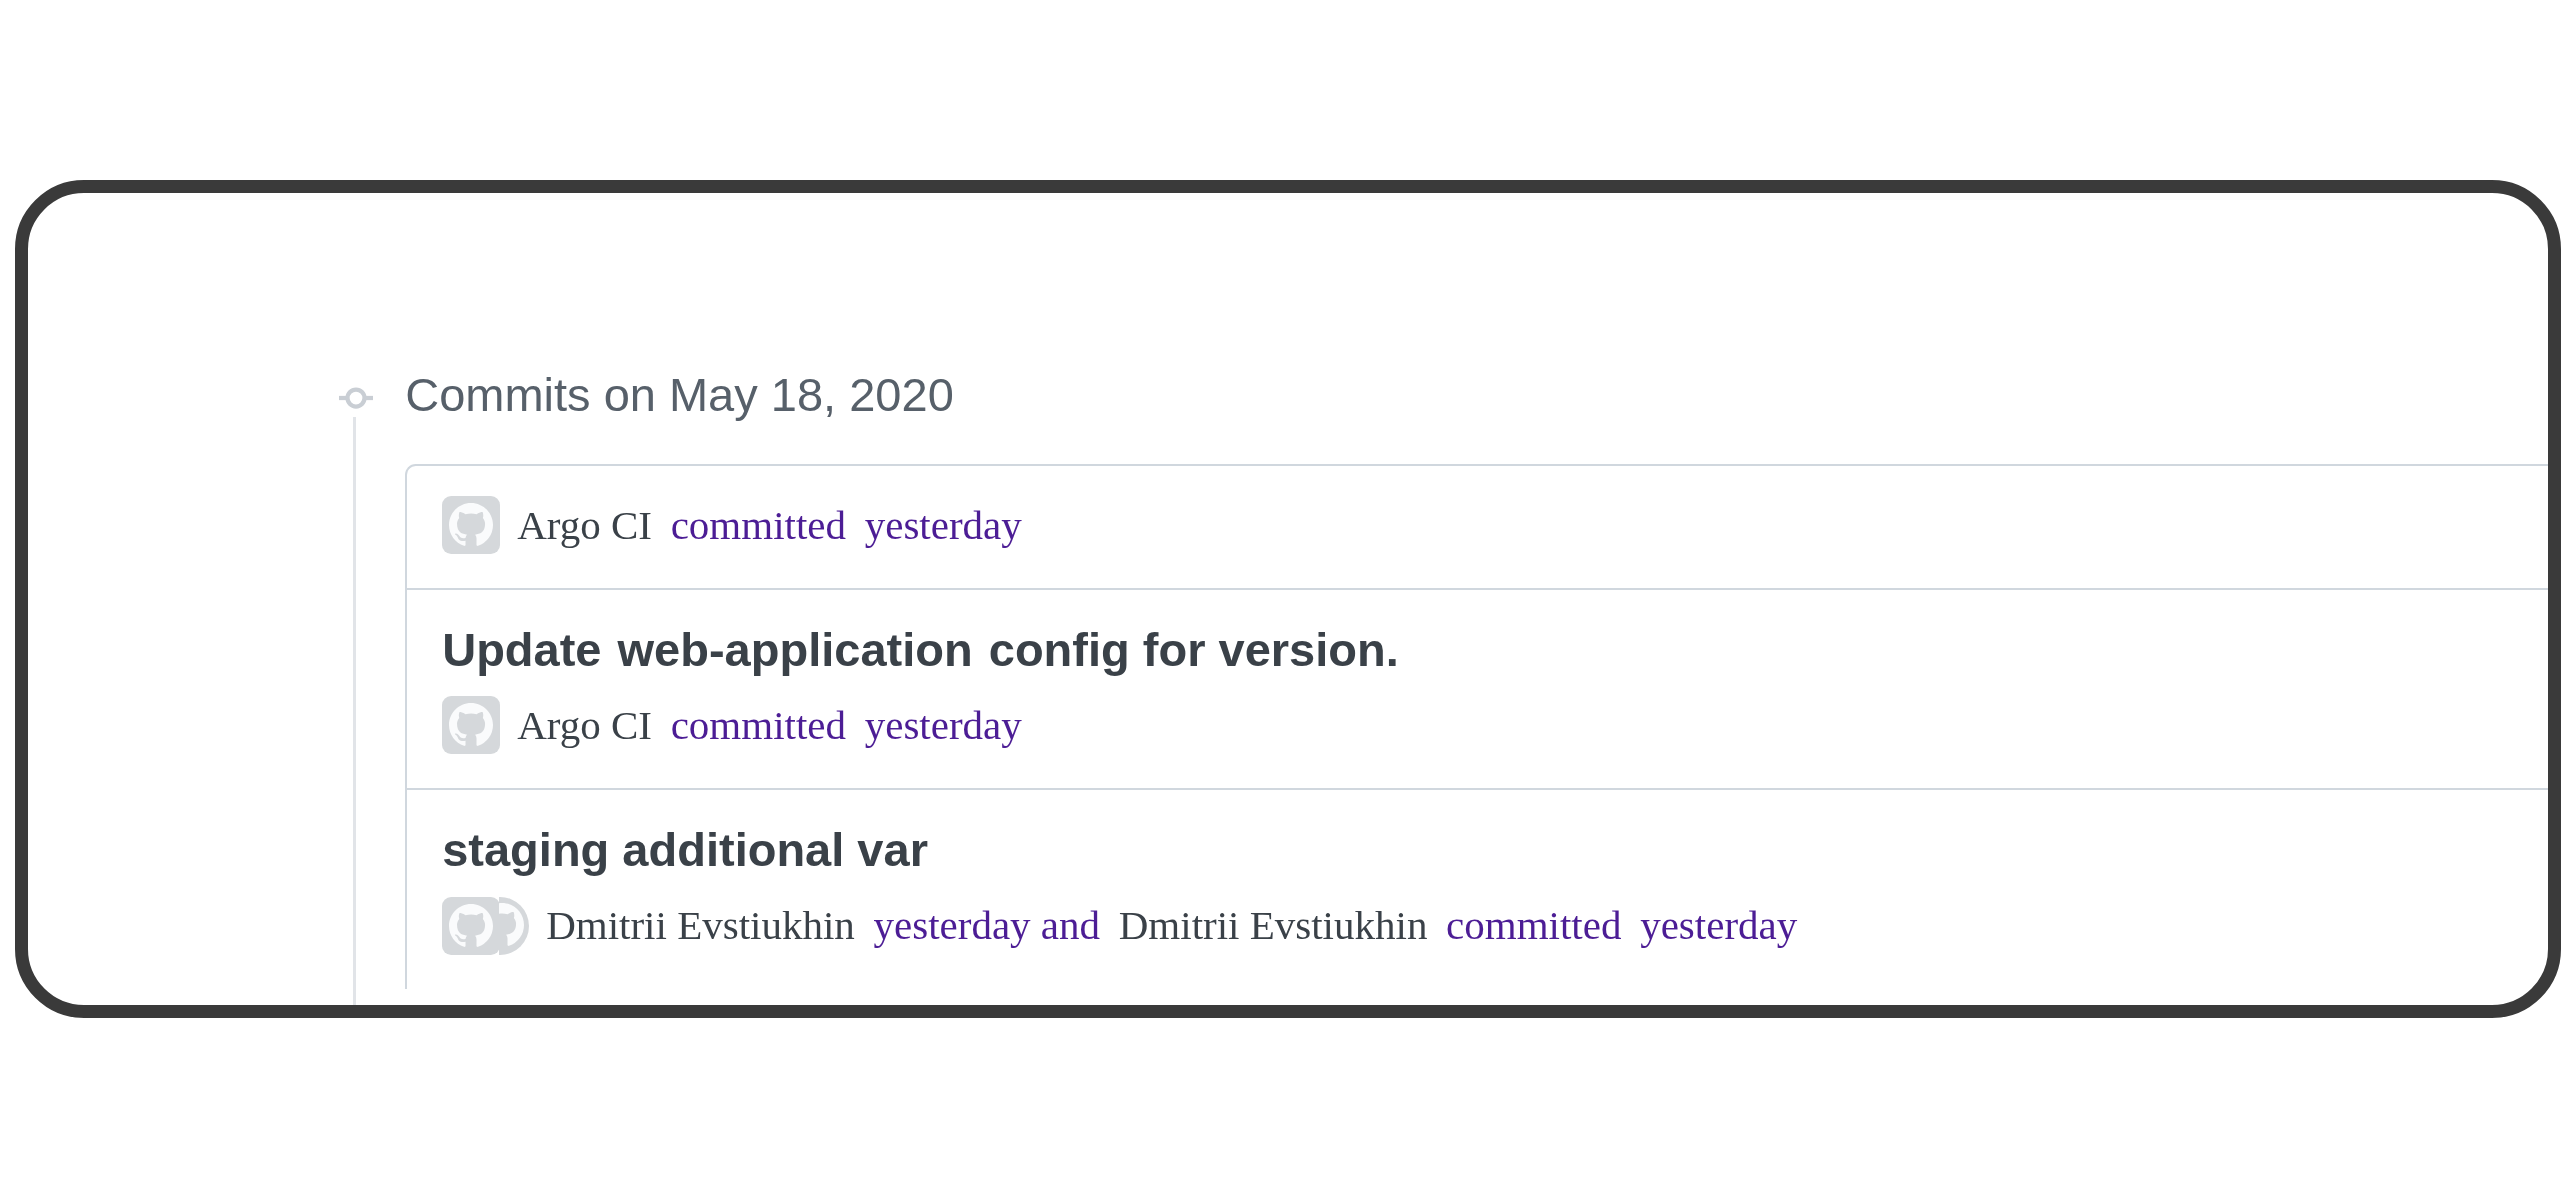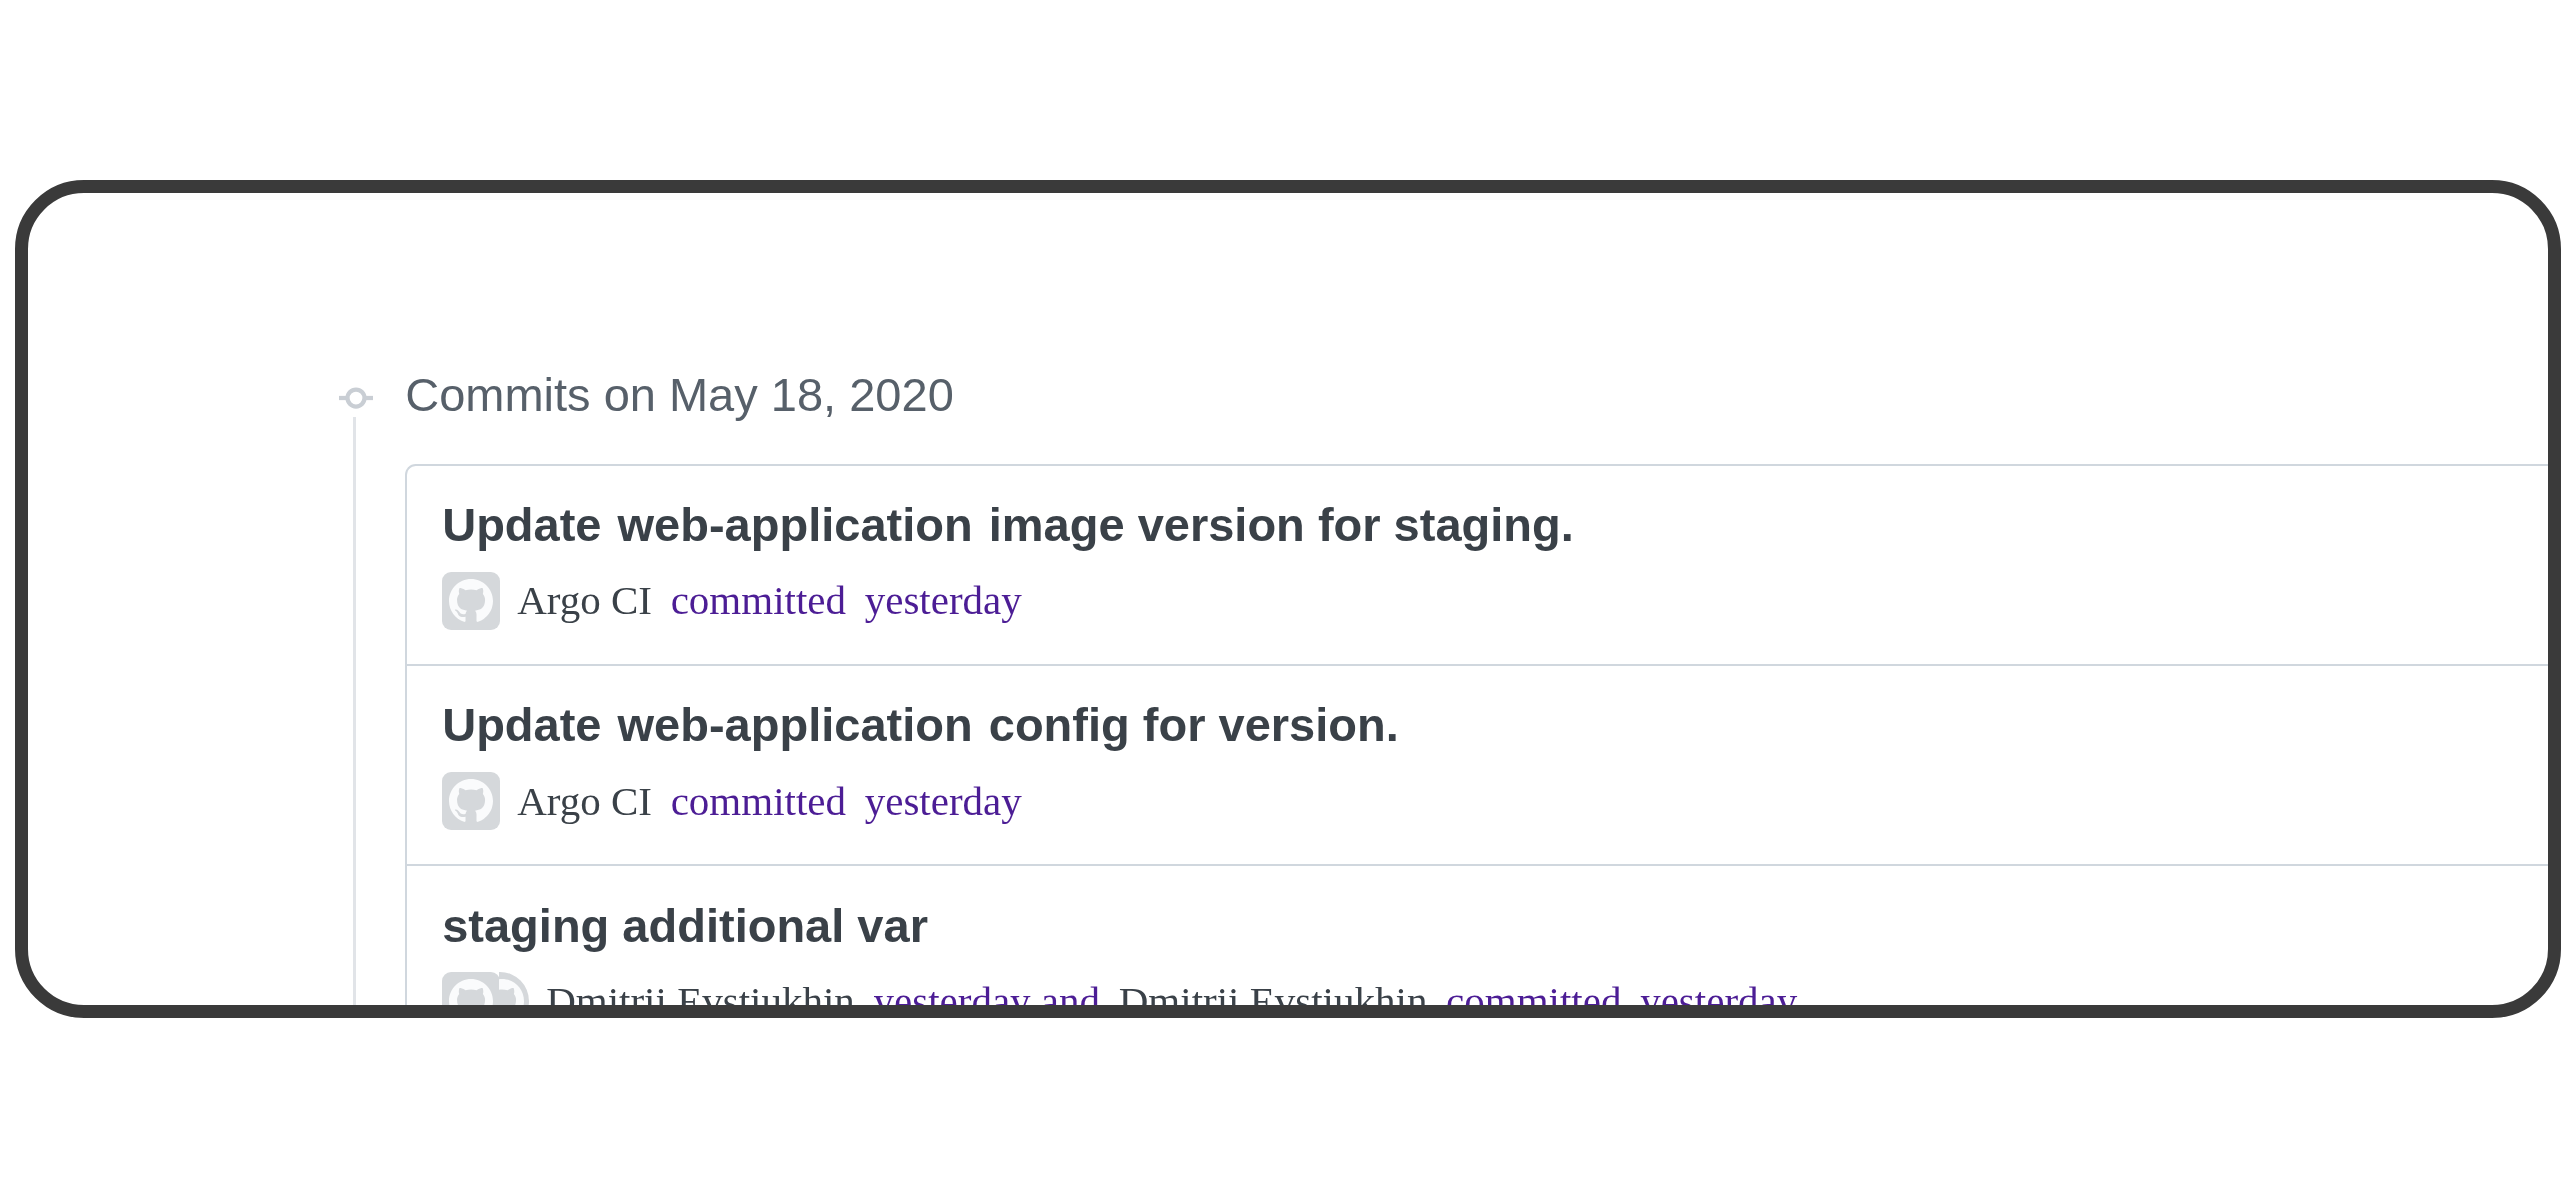--- a/index.html
+++ b/index.html
@@ -140,21 +140,20 @@
           <circle cx="12" cy="12" r="6" fill="none" stroke="#c9ced4" stroke-width="3"></circle>
           <line x1="18" y1="12" x2="24" y2="12" stroke="#c9ced4" stroke-width="3"></line>
         </svg>
       </div>
       <div class="timeline-line"></div>
     </div>
     <div class="main-col">
       <div class="group-title">Commits on May 18, 2020</div>
       <div class="commit-list" id="commit-list">
           <div class="commit-item">
-            <div class="commit-title"><span>Update</span>  <span class="code">web-application</span> <span>image version for staging.</span></div>
             <div class="commit-meta">
               <div class="avatar-group">
                 <div class="avatar">
                   <svg viewBox="0 0 16 16">
                     <path d="M8 0C3.58 0 0 3.58 0 8c0 3.54 2.29 6.53 5.47 7.59.4.07.55-.17.55-.38 0-.19-.01-.82-.01-1.49-2.01.37-2.53-.49-2.69-.94-.09-.23-.48-.94-.82-1.13-.28-.15-.68-.52-.01-.53.63-.01 1.08.58 1.23.82.72 1.21 1.87.87 2.33.66.07-.52.28-.87.51-1.07-1.78-.2-3.64-.89-3.64-3.95 0-.87.31-1.59.82-2.15-.08-.2-.36-1.02.08-2.12 0 0 .67-.21 2.2.82.64-.18 1.32-.27 2-.27.68 0 1.36.09 2 .27 1.53-1.04 2.2-.82 2.2-.82.44 1.1.16 1.92.08 2.12.51.56.82 1.27.82 2.15 0 3.07-1.87 3.75-3.65 3.95.29.25.54.73.54 1.48 0 1.07-.01 1.93-.01 2.2 0 .21.15.46.55.38A8.013 8.013 0 0016 8c0-4.42-3.58-8-8-8z"></path>
                   </svg>
                 </div>
               </div>
               <div class="meta-line">
                 <span class="meta-text">Argo CI</span>

